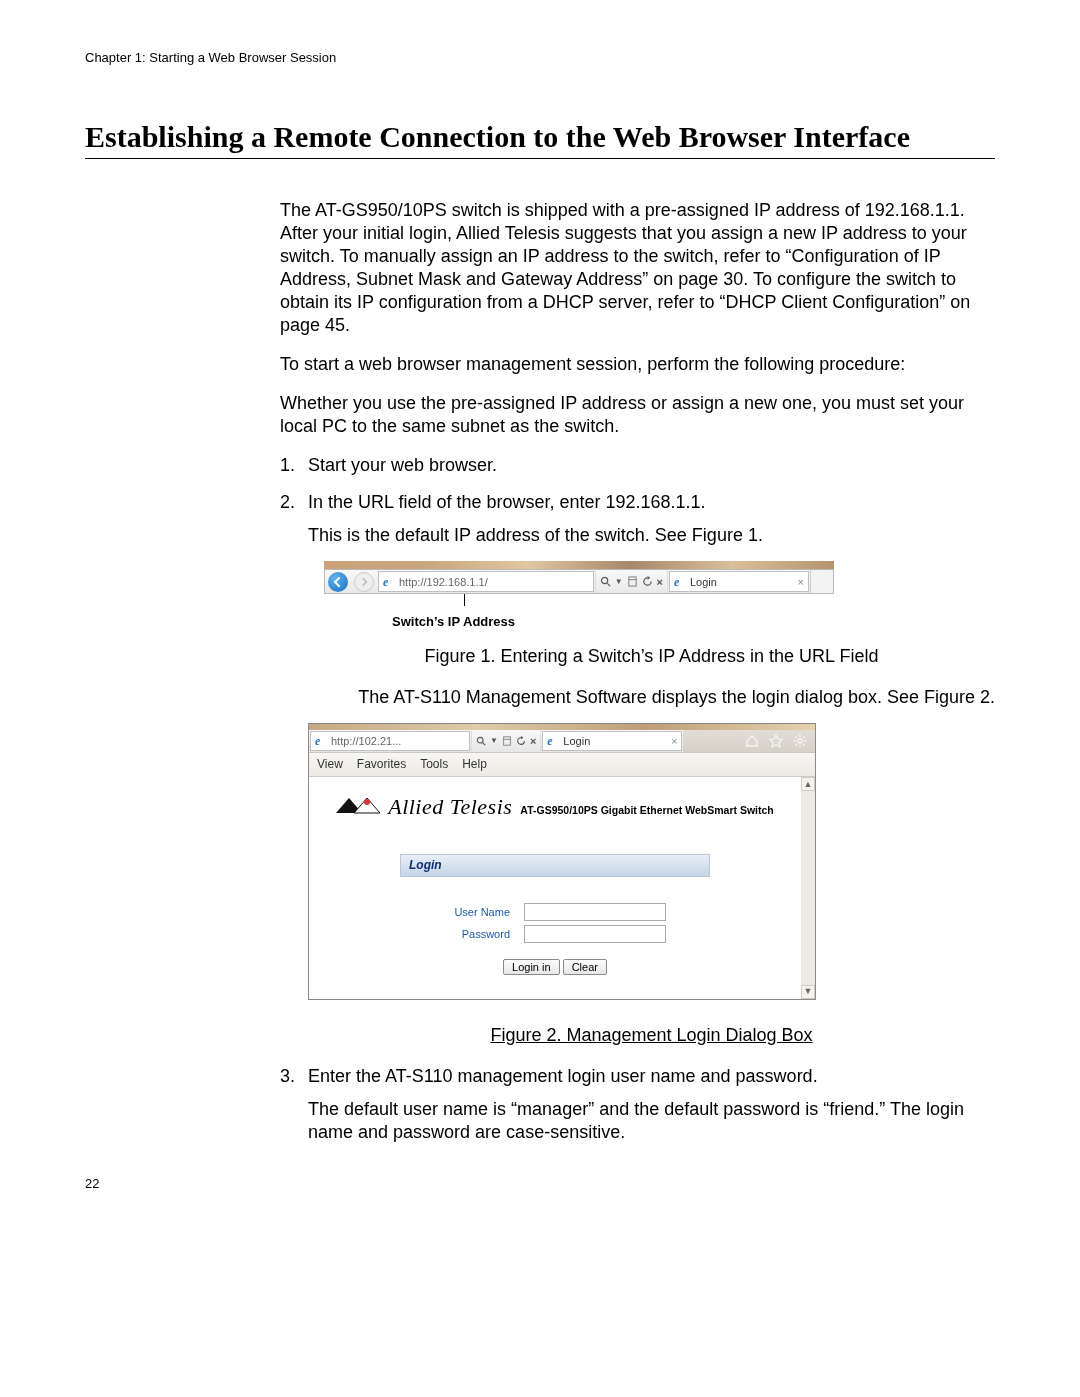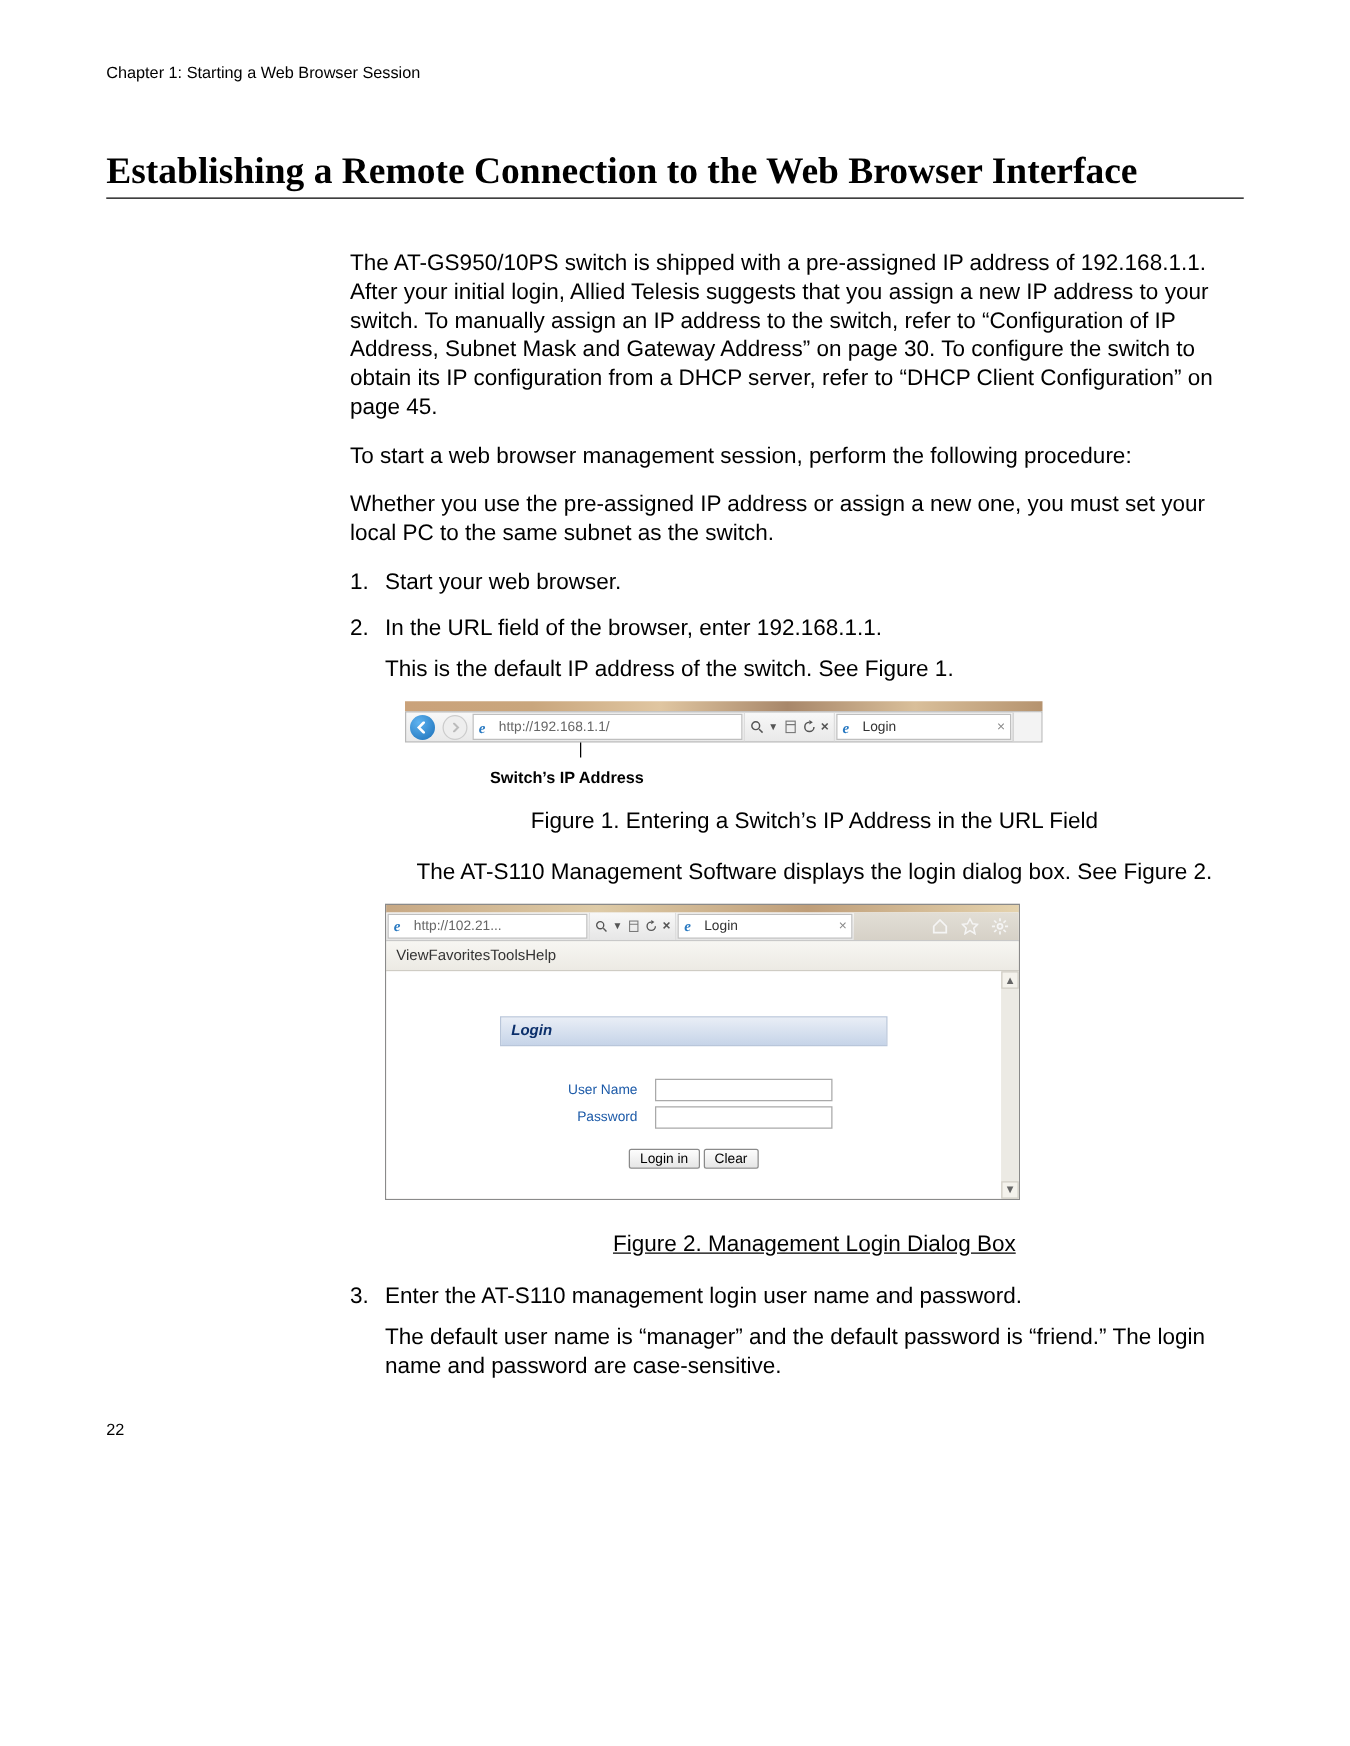--- a/index.html
+++ b/index.html
@@ -153,21 +153,21 @@
   }
   .fig2-tab {
     display: flex; align-items: center;
     background: #fff; border: 1px solid #bfbfbf;
     margin: 1px; padding: 0 4px; gap: 4px;
     color: #333; width: 130px; position: relative;
   }
   .fig2-tab .close-x { position: absolute; right: 4px; color: #888; }
   .fig2-glass { flex: 1; background: linear-gradient(#e2ded6,#d6d1c7); display:flex; align-items:center; justify-content:flex-end; padding-right:8px; gap:10px; color:#fafafa; }
   .menubar {
-    display: flex; 
+    display: flex; gap: 14px;
     padding: 4px 8px;
     background: linear-gradient(#f7f6f2,#eceae4);
     border-bottom: 1px solid #cfccc4;
     color: #333;
     font-size: 12px;
   }
   .fig2-body {
     background: #fff;
     position: relative;
     padding: 10px 0 14px 0;
@@ -295,21 +295,21 @@
               <span class="close-x">×</span>
             </div>
             <div class="newtab"></div>
           </div>
           <div class="pointer-line"></div>
           <div class="fig1-label">Switch’s IP Address</div>
         </div>
 
         <div class="fig-caption">Figure 1. Entering a Switch’s IP Address in the URL Field</div>
 
-        <div class="sub" style="text-align:center;">The AT-S110 Management Software displays the login dialog box. See Figure 2.</div>
+        <div class="sub" style="text-align:right;">The AT-S110 Management Software displays the login dialog box. See Figure 2.</div>
 
         
         <div class="fig2">
           <div class="fig2-top"></div>
           <div class="fig2-chrome">
             <div class="fig2-url">
               <span class="ie-e">e</span>
               <span>http://102.21...</span>
             </div>
             <div class="url-tools">
@@ -371,20 +371,31 @@
             <span>View</span>
             <span>Favorites</span>
             <span>Tools</span>
             <span>Help</span>
           </div>
           <div class="fig2-body">
             <div class="scroll-track"></div>
             <div class="scroll-arrow" style="top:0;">▲</div>
             <div class="scroll-arrow" style="bottom:0;">▼</div>
 
+            <div class="brandrow">
+              <span class="brand-mark">
+                <svg width="44" height="18" viewBox="0 0 44 18">
+                  <path d="M0 17 L13 2 L26 17 Z" fill="#111"></path>
+                  <path d="M18 17 L31 2 L44 17 Z" fill="#fff" stroke="#111" stroke-width="1"></path>
+                  <circle cx="31" cy="6" r="3" fill="#d43a2f"></circle>
+                </svg>
+              </span>
+              <span class="brand-name">Allied Telesis</span>
+              <span class="brand-sub">AT-GS950/10PS Gigabit Ethernet WebSmart Switch</span>
+            </div>
 
             <div class="login-panel">
               <div class="login-head">Login</div>
               <div class="login-form">
                 <div class="frow">
                   <div class="flabel">User Name</div>
                   <div class="finput"></div>
                 </div>
                 <div class="frow">
                   <div class="flabel">Password</div>

